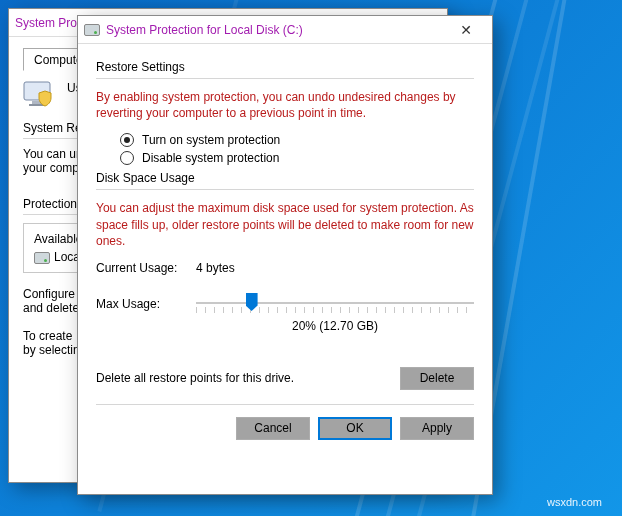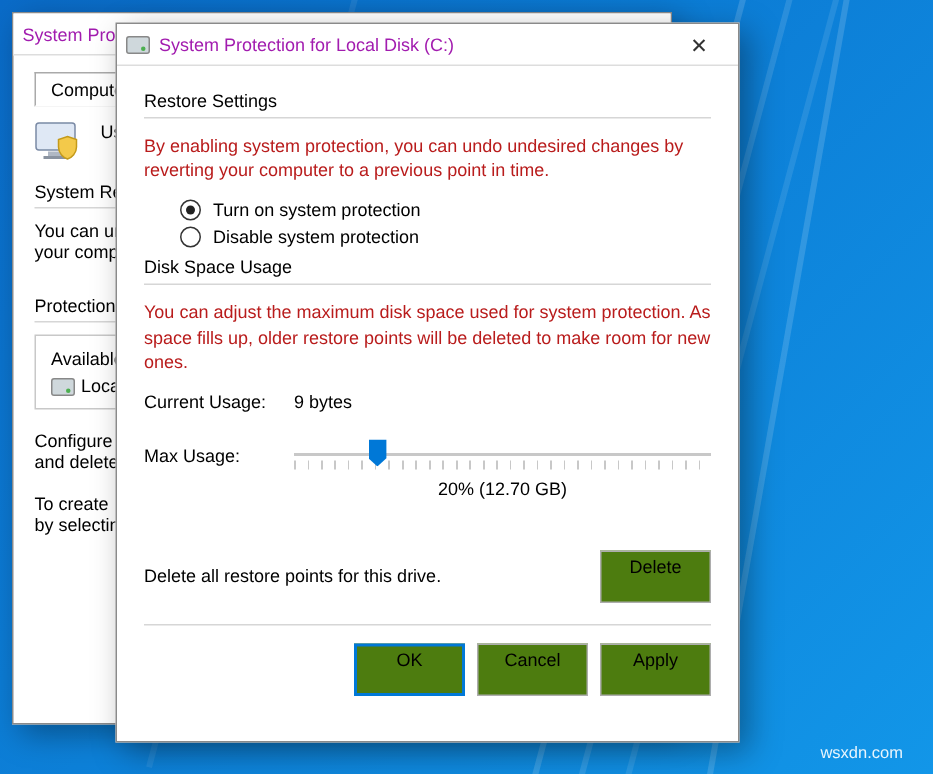--- a/index.html
+++ b/index.html
@@ -32,21 +32,21 @@
     .radio-outer { width:14px; height:14px; border:1px solid #333; border-radius:50%; display:flex; align-items:center; justify-content:center; }
     .radio-dot { width:6px; height:6px; background:#222; border-radius:50%; }
     .kv-row { display:flex; align-items:center; margin-top:10px; }
     .kv-label { width:100px; }
     .slider-wrap { flex:1; position:relative; height:26px; }
     .slider-track { position:absolute; left:0; right:0; top:11px; height:2px; background:#c8c8c8; }
     .slider-ticks { position:absolute; left:0; right:0; top:16px; height:6px; background:repeating-linear-gradient(to right, #c8c8c8 0 1px, transparent 1px 9px); }
     .slider-thumb { position:absolute; left:20%; top:2px; width:12px; height:18px; background:#0078d7; transform:translateX(-50%); clip-path: polygon(0 0,100% 0,100% 70%,50% 100%,0 70%); }
     .slider-value { text-align:center; margin-top:2px; margin-left:100px; }
     .delete-row { display:flex; align-items:center; margin-top:34px; gap:12px; }
-    .btn { min-width:74px; height:35px; background:#4d7c0f; border:1px solid #adadad; padding:0 10px; text-align:center; line-height:21px; }
+    .btn { min-width:74px; height:23px; background:#a3a3a3; border:1px solid #adadad; padding:0 10px; text-align:center; line-height:21px; }
     .btn.primary { border:2px solid #0078d7; line-height:19px; }
     .btn-row { display:flex; justify-content:flex-end; gap:8px; border-top:1px solid #d6d6d6; padding-top:12px; margin-top:14px; }
     .drive-icon { display:inline-block; width:16px; height:12px; background:#cfd8dc; border:1px solid #888; border-radius:2px; vertical-align:middle; margin-right:4px; position:relative; }
     .drive-icon::after { content:""; position:absolute; right:2px; bottom:1px; width:3px; height:3px; background:#4caf50; border-radius:50%; }
     .monitor-icon svg { display:block; }
   </style>
 </head>
 <body>
 <div class="light-rays"></div>
 
@@ -114,39 +114,39 @@
       <span class="radio-outer"></span>
       <span>Disable system protection</span>
     </div>
 
     <div class="group-title" style="">Disk Space Usage</div>
     <div class="group-line"></div>
     <div class="helptext">You can adjust the maximum disk space used for system protection. As space fills up, older restore points will be deleted to make room for new ones.</div>
 
     <div class="kv-row">
       <span class="kv-label">Current Usage:</span>
-      <span>9 bytes</span>
+      <span>4 bytes</span>
     </div>
 
     <div class="kv-row" style="margin-top:16px;">
       <span class="kv-label">Max Usage:</span>
       <div class="slider-wrap">
         <div class="slider-track"></div>
         <div class="slider-ticks"></div>
         <div class="slider-thumb"></div>
       </div>
     </div>
     <div class="slider-value">20% (12.70 GB)</div>
 
     <div class="delete-row">
       <span style="flex:1;">Delete all restore points for this drive.</span>
       <span class="btn">Delete</span>
     </div>
 
     <div class="btn-row">
+      <span class="btn">Cancel</span>
       <span class="btn primary">OK</span>
-      <span class="btn">Cancel</span>
       <span class="btn">Apply</span>
     </div>
   </div>
 </div>
 
 <div class="watermark">wsxdn.com</div>
 
 </body></html>

